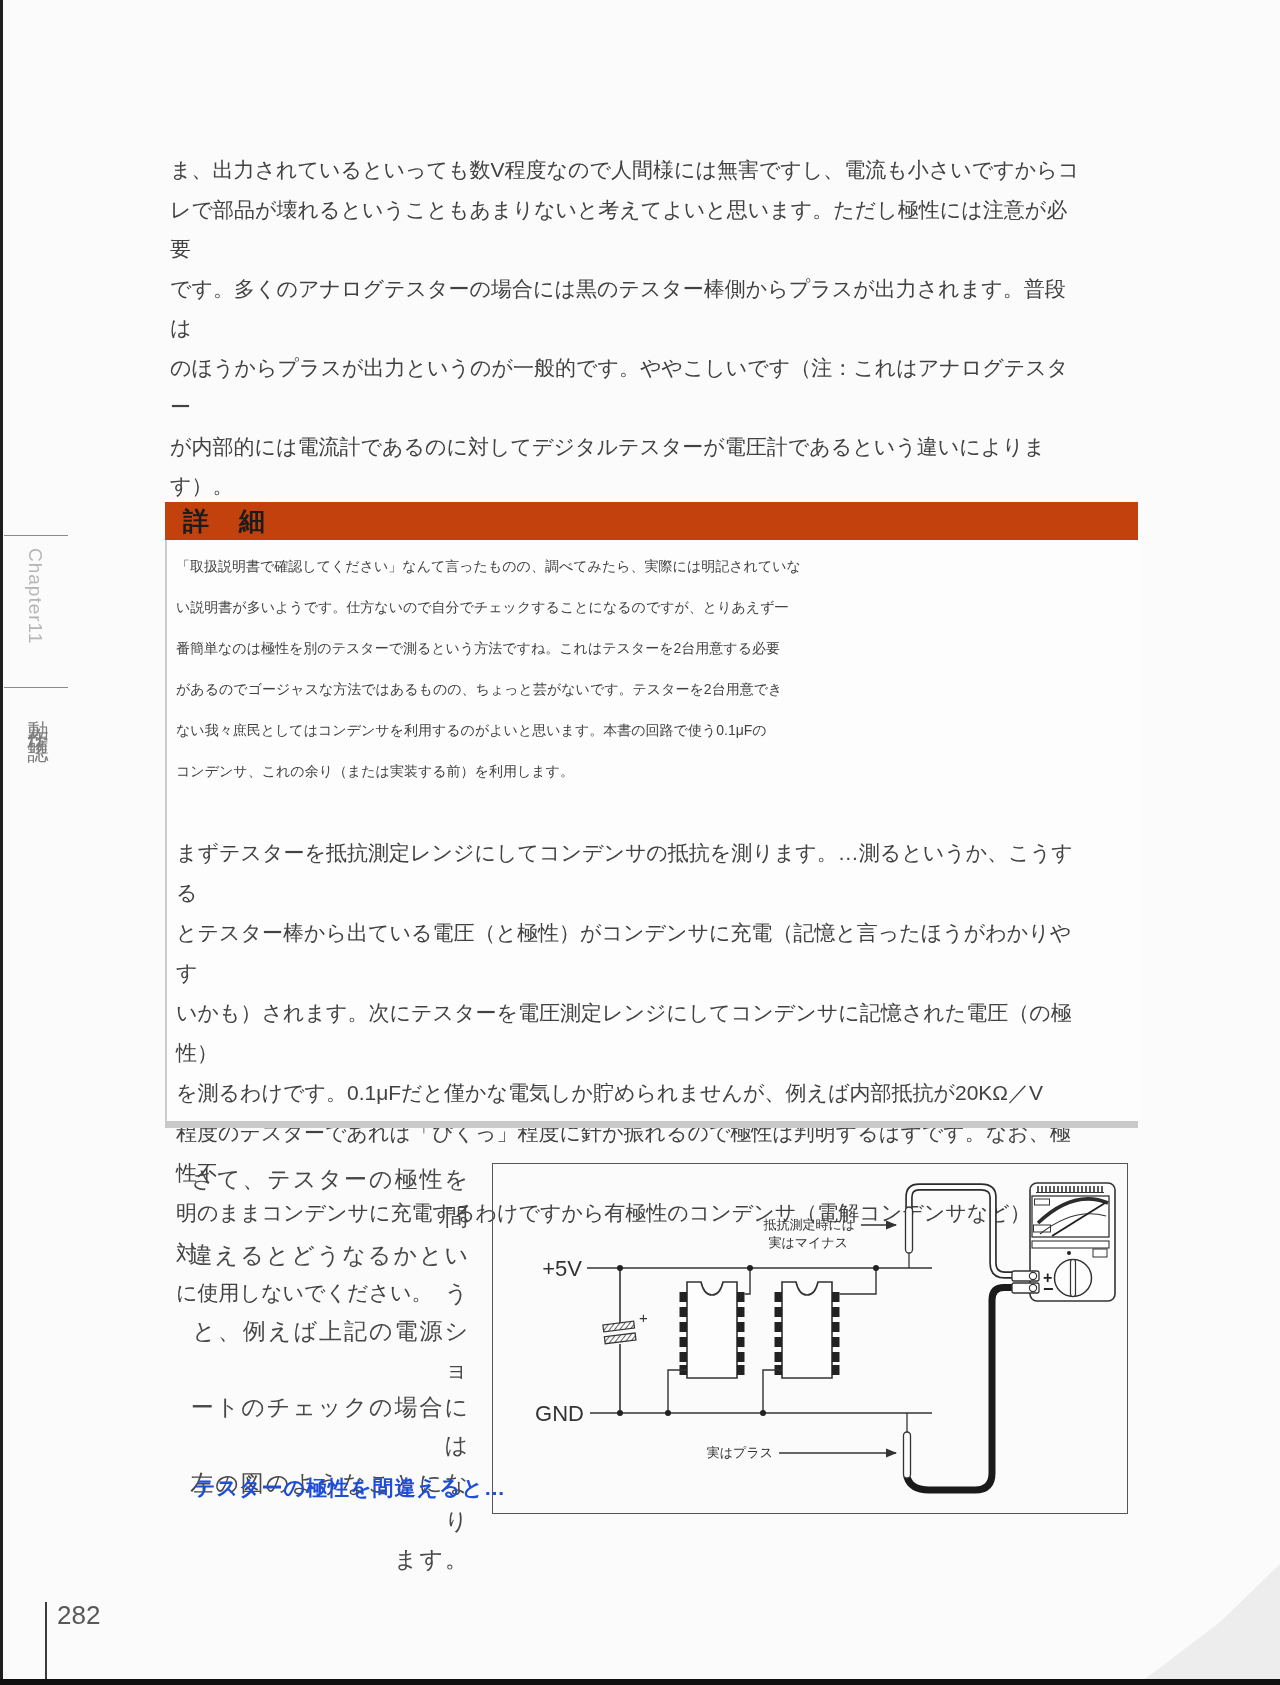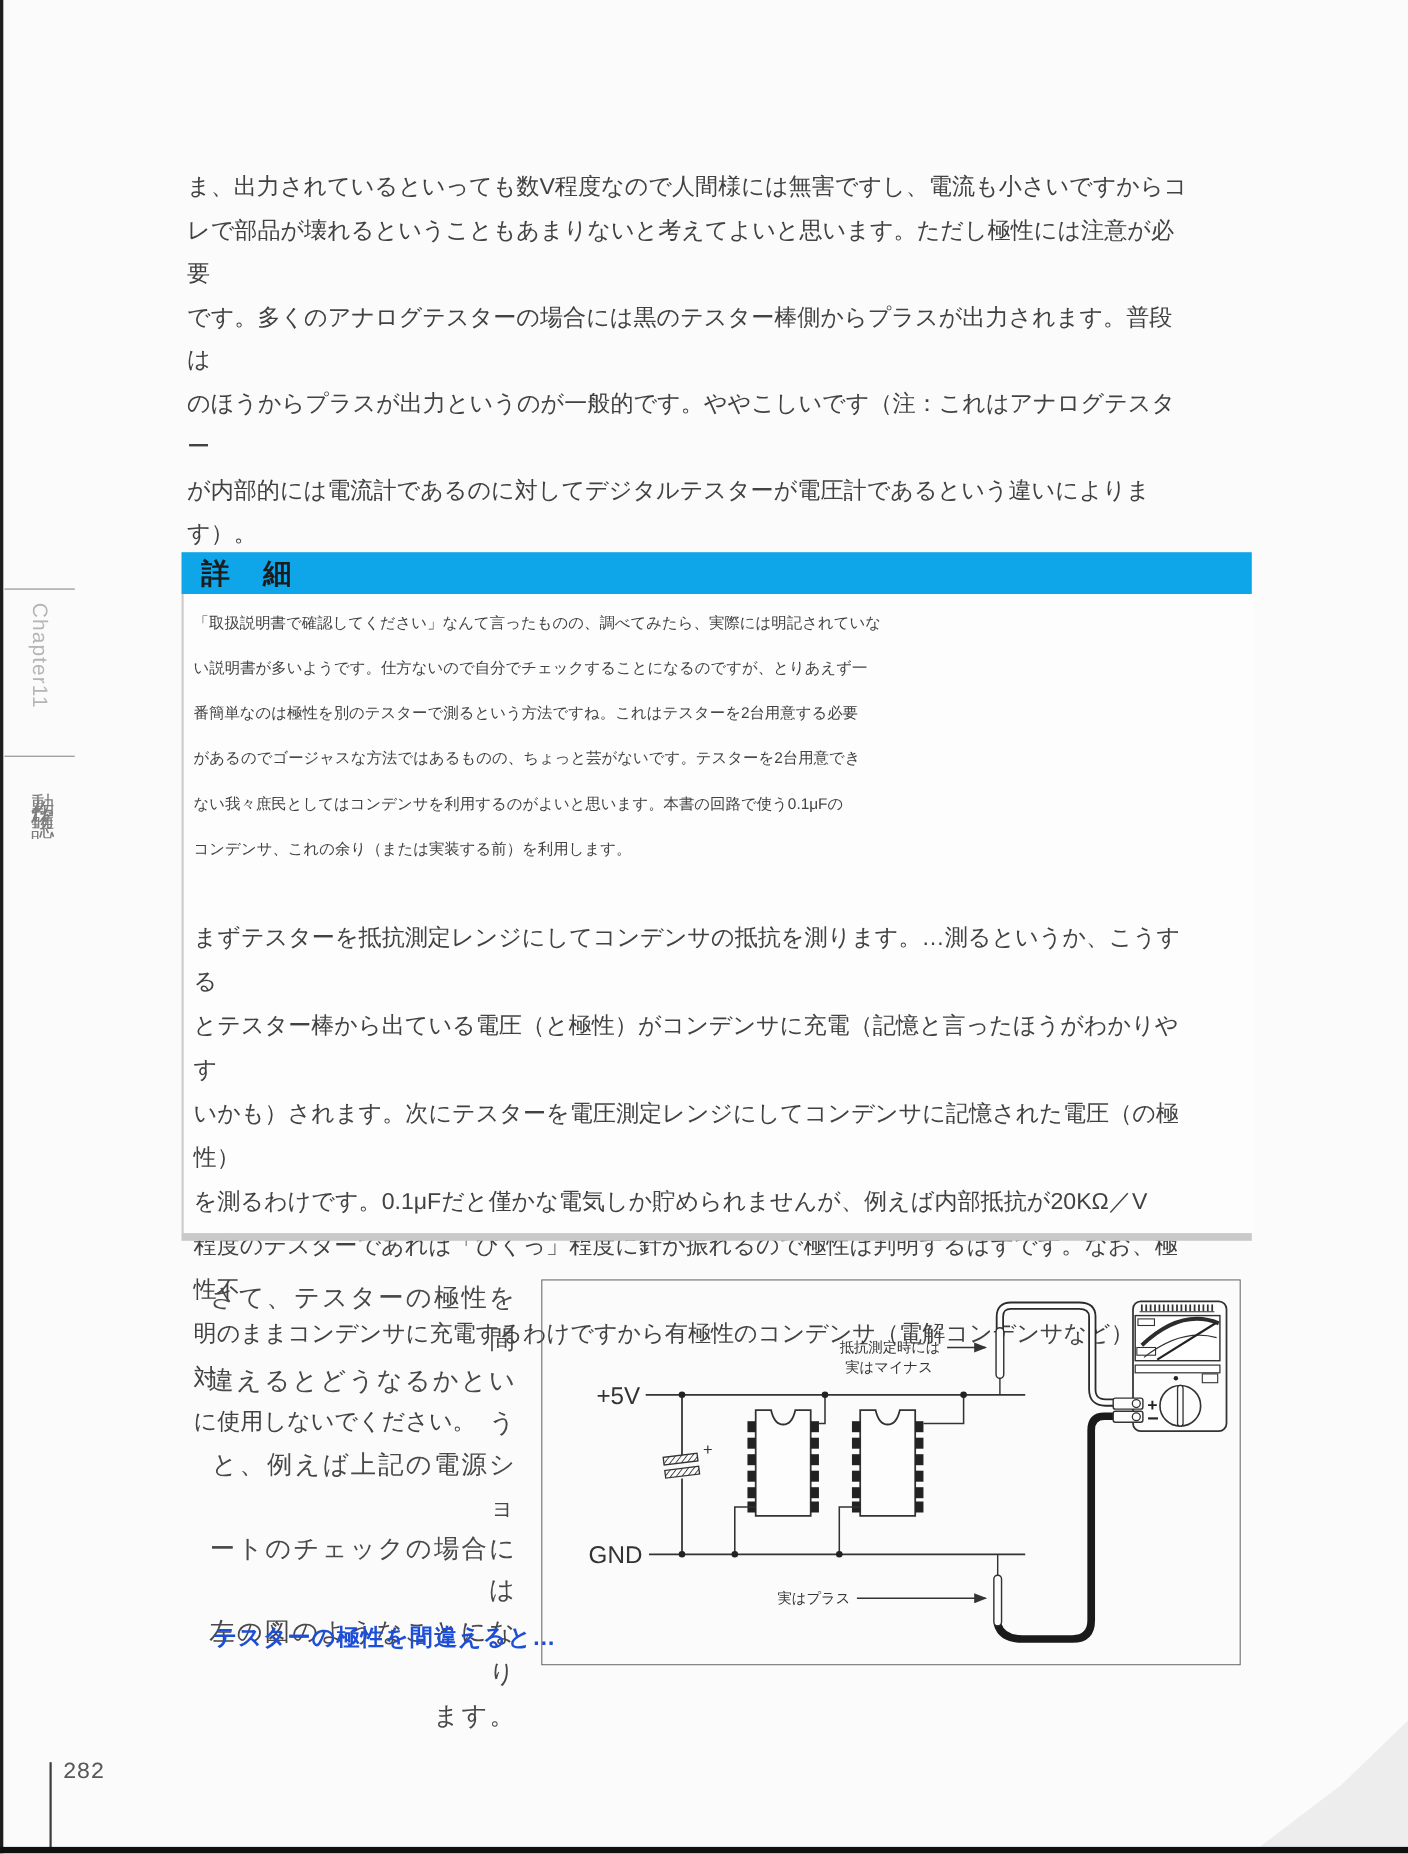--- a/index.html
+++ b/index.html
@@ -17,36 +17,36 @@
     clip-path:polygon(100% 100%,0% 100%,55% 55%,100% 8%);}
   
   .tab-rule{left:4px;width:64px;height:1px;background:#8a8a8a;}
   .chapter-en{left:24px;top:548px;height:140px;writing-mode:vertical-rl;
     font-size:19px;color:#b5b5b5;letter-spacing:1px;}
   .chapter-jp{left:24px;top:704px;height:160px;writing-mode:vertical-rl;
     font-size:21px;color:#7d7d7d;letter-spacing:7px;}
   
   .intro{left:170px;top:150px;width:910px;font-size:21px;line-height:39.5px;color:#424242;}
   
-  .detail-header{left:165px;top:502px;width:973px;height:38px;background:#0ea5e9;
+  .detail-header{left:165px;top:502px;width:973px;height:38px;background:#c2410c;
     display:flex;align-items:center;}
   .detail-header span{margin-left:18px;font-size:26px;font-weight:bold;color:#1c1c1c;letter-spacing:2px;}
   .detail-body{left:165px;top:540px;width:973px;height:581px;background:#fdfdfd;
     border-left:2px solid #cccccc;}
   .detail-p1{left:176px;top:546px;width:900px;font-size:14px;line-height:41px;color:#424242;}
   .detail-p2{left:176px;top:833px;width:900px;font-size:21px;line-height:40px;color:#424242;}
   .detail-shadow{left:165px;top:1121px;width:973px;height:7px;background:#c9c9c9;}
   
   .side-text{left:170px;top:1160px;width:300px;font-size:23px;line-height:38px;
     letter-spacing:2px;color:#484848;text-align:right;}
   .fig-caption{left:194px;top:1474px;font-size:21px;font-weight:600;color:#1d4ed8;letter-spacing:1px;}
   .figure-wrap{left:492px;top:1163px;width:636px;height:351px;}
   
   .pn-line{left:45px;top:1602px;width:2px;height:80px;background:#3c3c3c;}
-  .pn-text{left:57px;top:1600px;font-size:21px;color:#585858;font-family:Liberation Mono, monospace;}
+  .pn-text{left:57px;top:1600px;font-size:26px;color:#585858;}
   .line{display:block;}
 </style>
 </head>
 <body>
 
 <div>
 
   <div class="abs left-edge"></div>
 
   <div class="abs tab-rule" style="top:535px;"></div>

